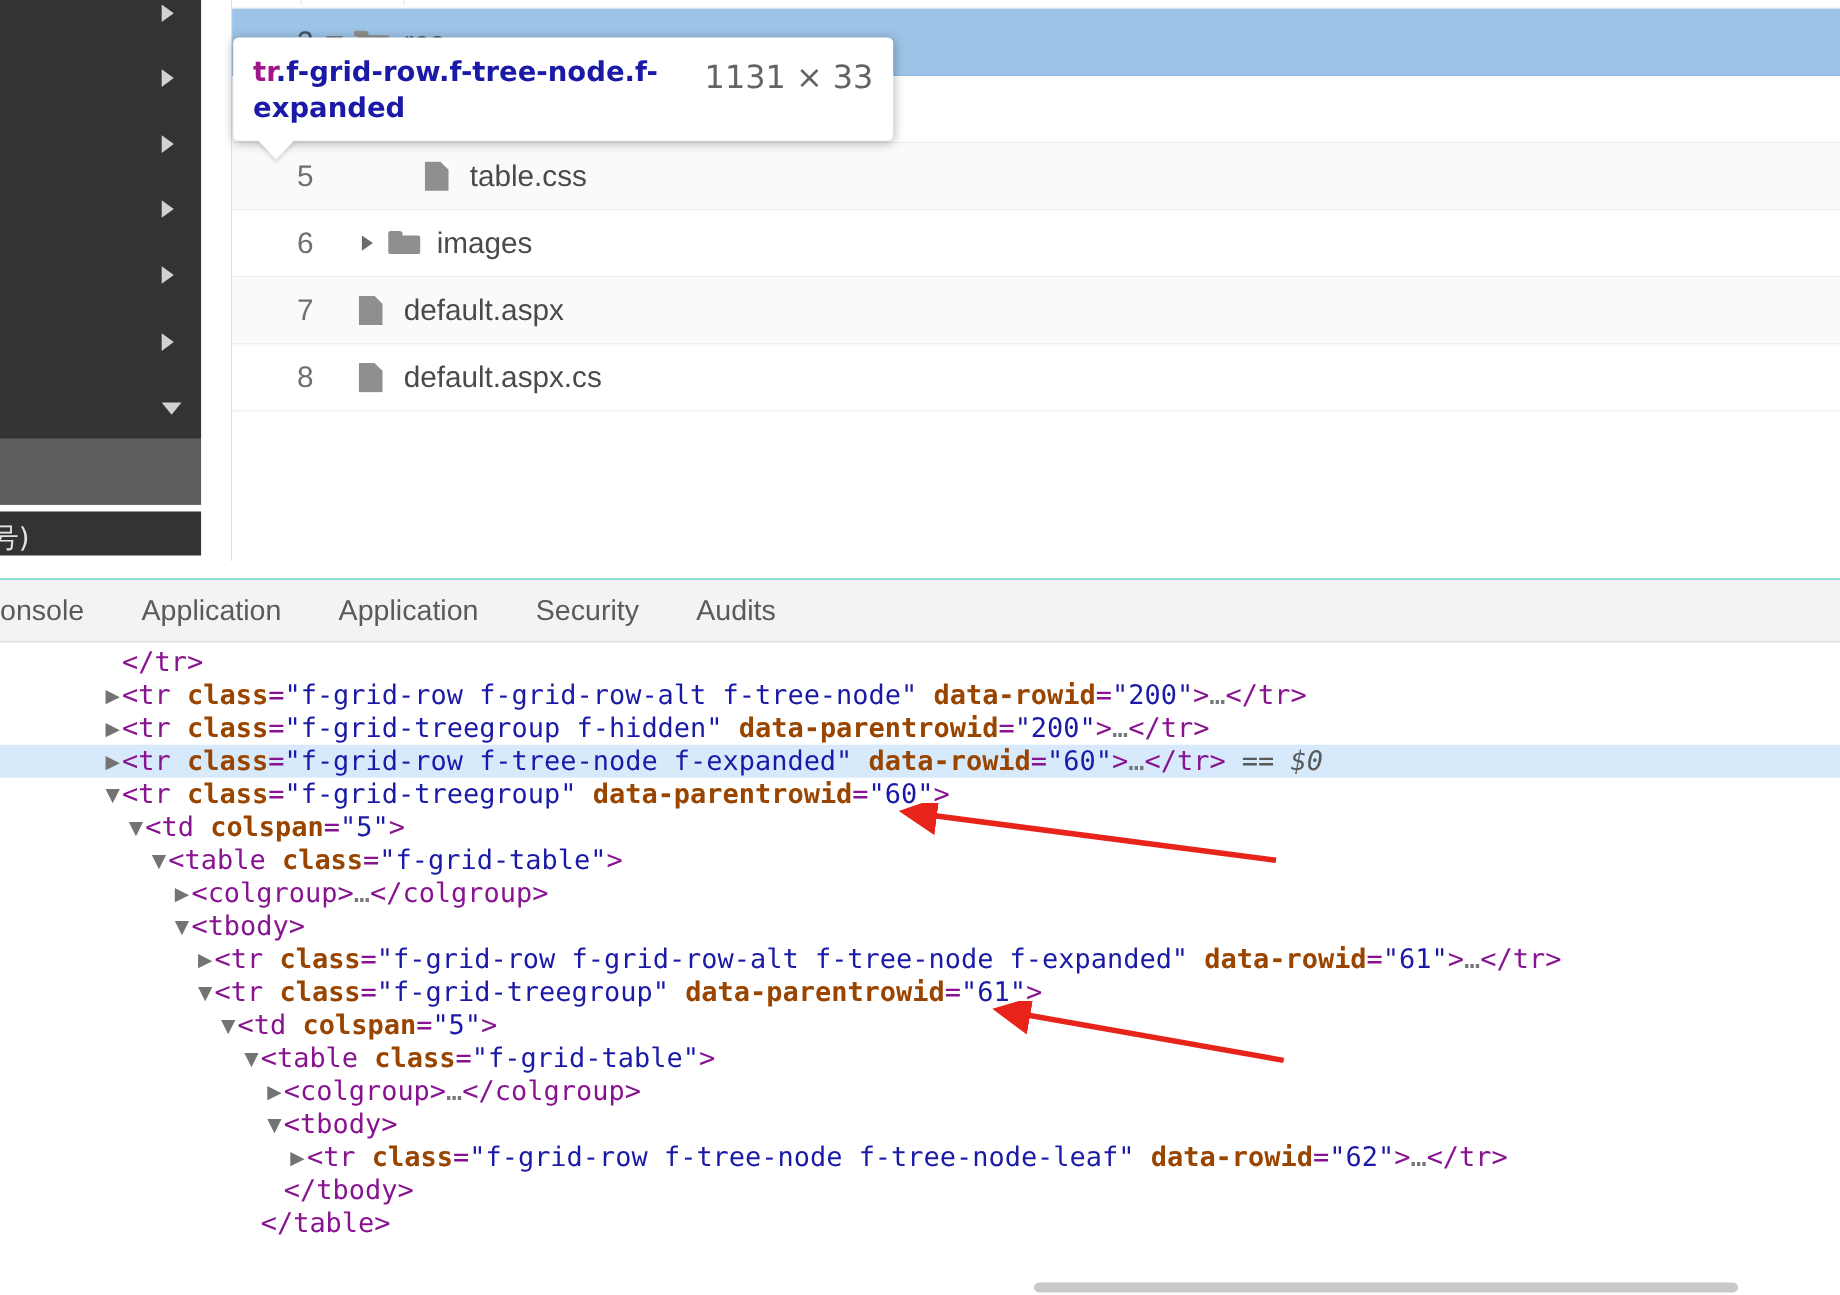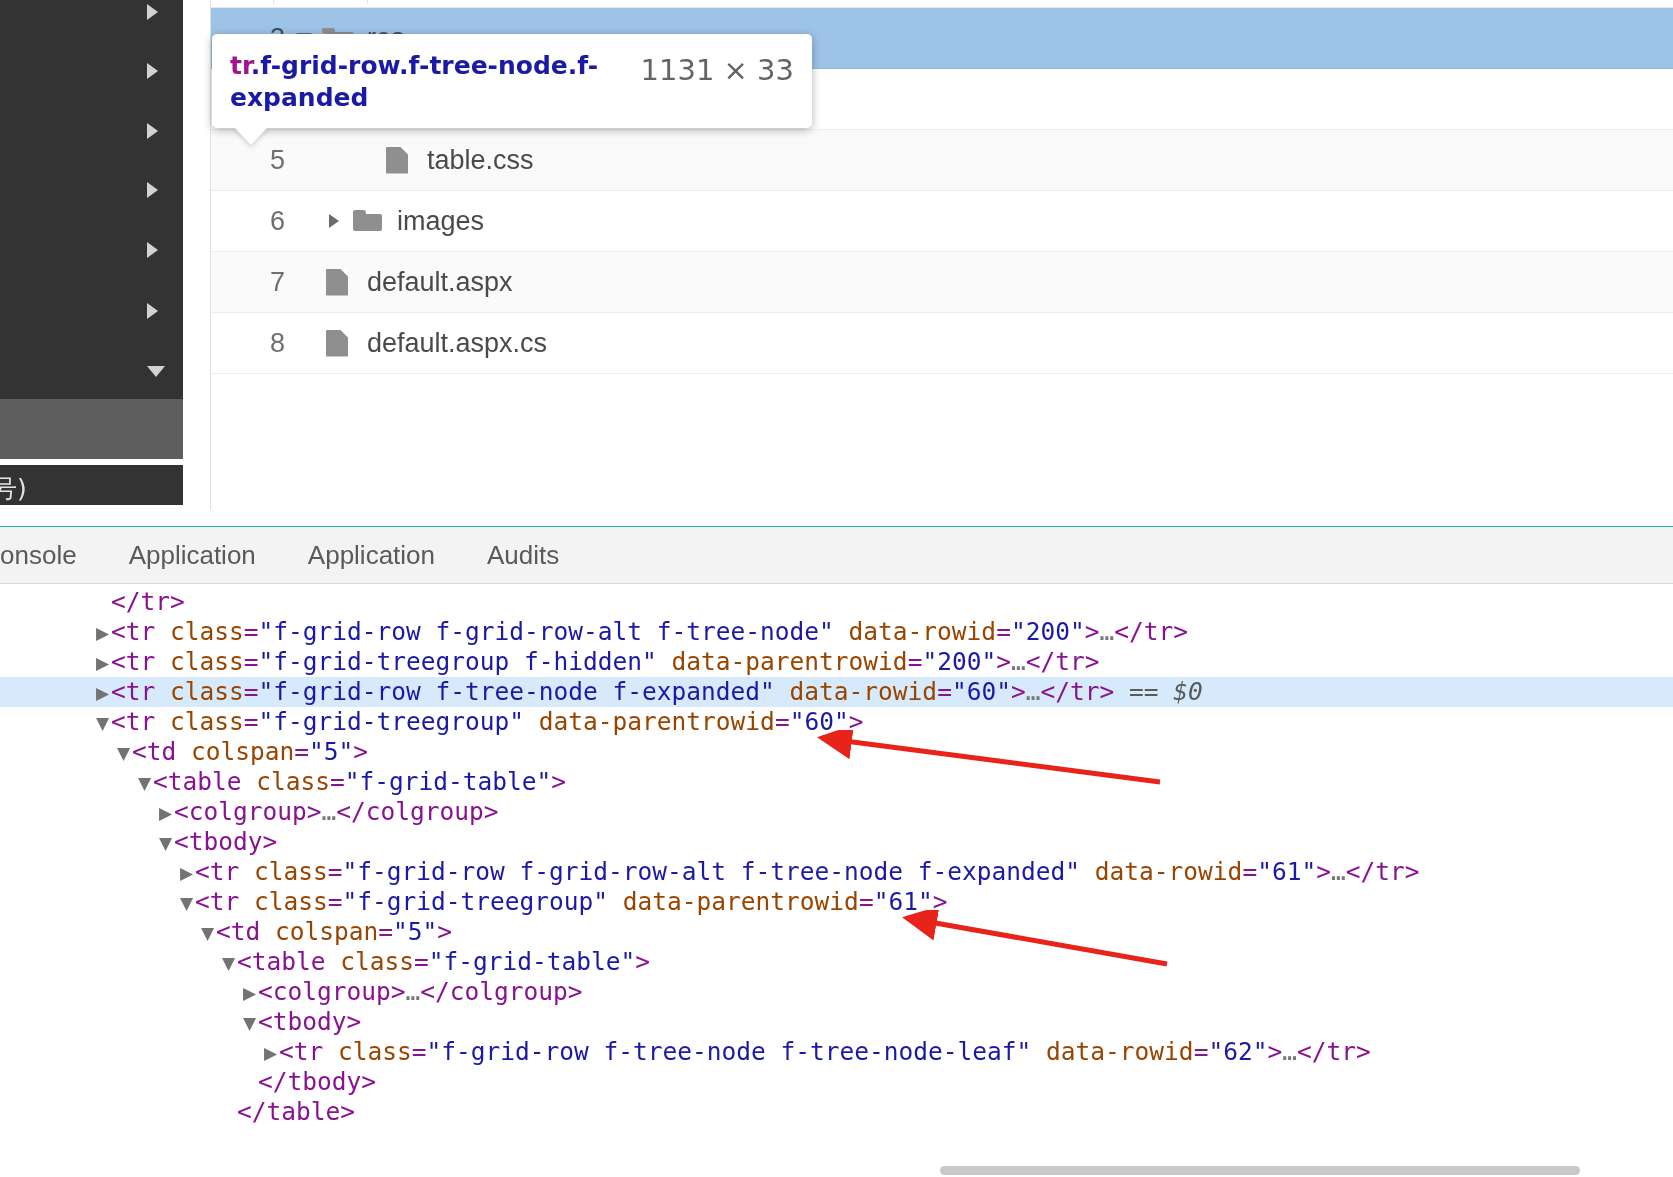--- a/index.html
+++ b/index.html
@@ -194,21 +194,21 @@
     color: #333; display: block;
   }
   .dom-line.hl { background: #d7eafc; }
   .dom-line .tgl {
     display: inline-block; width: 17px; text-align: center;
     color: #737373; font-size: 17px; vertical-align: middle;
     font-family: "DejaVu Sans", sans-serif;
   }
   .punct  { color: #881391; }
   .tag    { color: #881391; }
-  .attr   { color: #994500; }
+  .attr   { color: #994500; font-weight: bold; }
   .val    { color: #1a1aa6; }
   .dollar { color: #5a5a5a; font-style: italic; }
   .ellip  { color: #777; }
 
   
   .annot-arrow { position: absolute; z-index: 30; pointer-events: none; }
 
   .hscroll {
     position: absolute; left: 940px; bottom: 2px; width: 640px; height: 9px;
     background: #c9c9c9; border-radius: 5px;
@@ -324,20 +324,21 @@
       <span class="tip-dims">1131 × 33</span>
     </div>
     <div class="tip-arrow"></div>
   </div>
 
   <div class="devtools">
     <div class="dt-tabbar">
       <div class="dt-tab">onsole</div>
       <div class="dt-tab">Application</div>
       <div class="dt-tab">Application</div>
+      <div class="dt-tab">Security</div>
       <div class="dt-tab">Audits</div>
     </div>
 
     <div class="dom-tree" id="dom-tree">
         <div class="dom-line"><span style="display:inline-block;width:94px"></span><span class="tgl"> </span><span class="punct">&lt;/tr&gt;</span></div>
         <div class="dom-line"><span style="display:inline-block;width:94px"></span><span class="tgl">▶</span><span class="punct">&lt;</span><span class="tag">tr</span> <span class="attr">class</span><span class="punct">=</span><span class="val">"f-grid-row f-grid-row-alt f-tree-node"</span> <span class="attr">data-rowid</span><span class="punct">=</span><span class="val">"200"</span><span class="punct">&gt;</span><span class="ellip">…</span><span class="punct">&lt;/tr&gt;</span></div>
         <div class="dom-line"><span style="display:inline-block;width:94px"></span><span class="tgl">▶</span><span class="punct">&lt;</span><span class="tag">tr</span> <span class="attr">class</span><span class="punct">=</span><span class="val">"f-grid-treegroup f-hidden"</span> <span class="attr">data-parentrowid</span><span class="punct">=</span><span class="val">"200"</span><span class="punct">&gt;</span><span class="ellip">…</span><span class="punct">&lt;/tr&gt;</span></div>
         <div class="dom-line hl"><span style="display:inline-block;width:94px"></span><span class="tgl">▶</span><span class="punct">&lt;</span><span class="tag">tr</span> <span class="attr">class</span><span class="punct">=</span><span class="val">"f-grid-row f-tree-node f-expanded"</span> <span class="attr">data-rowid</span><span class="punct">=</span><span class="val">"60"</span><span class="punct">&gt;</span><span class="ellip">…</span><span class="punct">&lt;/tr&gt;</span> <span class="dollar">== $0</span></div>
         <div class="dom-line"><span style="display:inline-block;width:94px"></span><span class="tgl">▼</span><span class="punct">&lt;</span><span class="tag">tr</span> <span class="attr">class</span><span class="punct">=</span><span class="val">"f-grid-treegroup"</span> <span class="attr">data-parentrowid</span><span class="punct">=</span><span class="val">"60"</span><span class="punct">&gt;</span></div>
         <div class="dom-line"><span style="display:inline-block;width:115px"></span><span class="tgl">▼</span><span class="punct">&lt;</span><span class="tag">td</span> <span class="attr">colspan</span><span class="punct">=</span><span class="val">"5"</span><span class="punct">&gt;</span></div>

